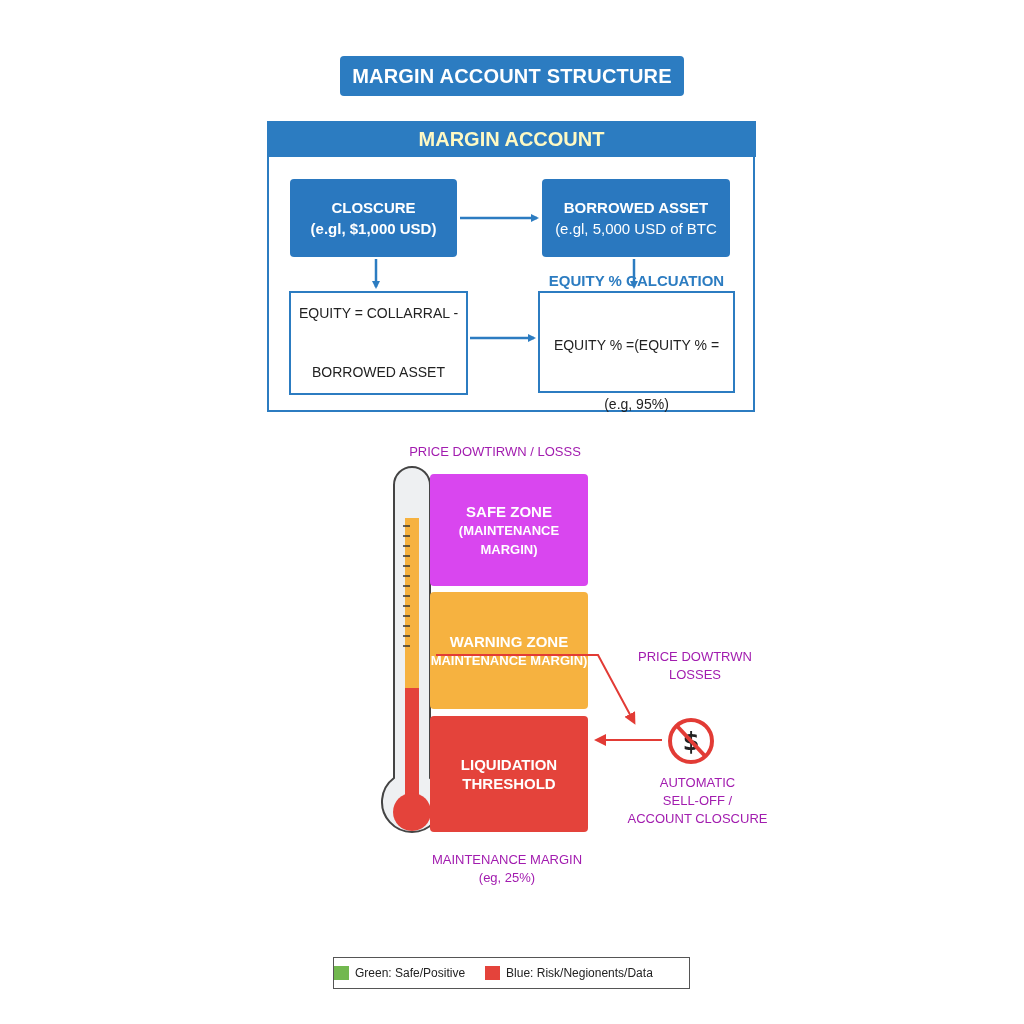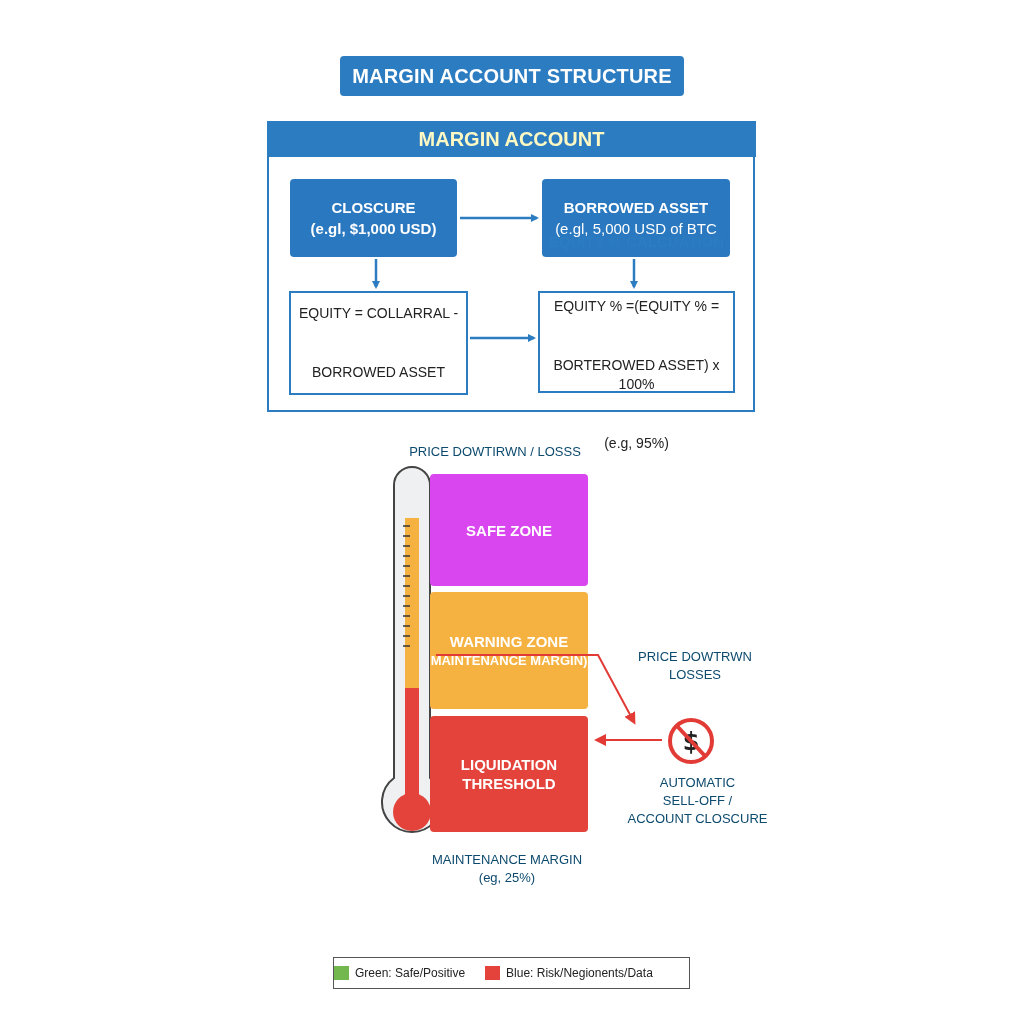--- a/index.html
+++ b/index.html
@@ -40,21 +40,21 @@
     .zone {
       border-radius: 4px; color: #fff; font-weight: bold;
       display: flex; flex-direction: column; align-items: center; justify-content: center;
       text-align: center; line-height: 19px;
     }
     .zone .z1 { font-size: 15px; }
     .zone .z2 { font-size: 13px; }
     .safe { left: 430px; top: 474px; width: 158px; height: 112px; background: #d946ef; }
     .warn { left: 430px; top: 592px; width: 158px; height: 117px; background: #f6b240; }
     .liq  { left: 430px; top: 716px; width: 158px; height: 116px; background: #e4433b; }
-    .label-text { font-size: 13px; color: #0c4a6e; text-align: center; line-height: 18px; }
+    .label-text { font-size: 13px; color: #a21caf; text-align: center; line-height: 18px; }
     .legend {
       left: 333px; top: 957px; width: 357px; height: 32px;
       border: 1px solid #555; box-sizing: border-box; background: #fff;
       display: flex; align-items: center; gap: 6px;
       font-size: 12px; color: #222;
     }
     .swatch { width: 15px; height: 14px; display: inline-block; }
     svg.overlay { position: absolute; left: 0; top: 0; pointer-events: none; }
   </style>
 </head>
@@ -76,21 +76,20 @@
 </div>
 
 <div class="abs outline-box" style="left:289px; top:291px; width:179px; height:104px;">
   <div>EQUITY = COLLARRAL -</div>
   <div>BORROWED ASSET</div>
 </div>
 
 <div class="abs outline-box" style="left:538px; top:291px; width:197px; height:102px;">
   <div class="calc-title">EQUITY % CALCUATION</div>
   <div>EQUITY % =(EQUITY % =</div>
-  <div>BORTEROWED ASSET) x 100%</div>
   <div>(e.g, 95%)</div>
 </div>
 
 <div class="abs label-text" style="left:380px; top:443px; width:230px;">PRICE DOWTIRWN / LOSSS</div>
 
 <svg class="overlay" width="1024" height="1024">
   <defs>
     <marker id="ab" markerWidth="8" markerHeight="8" refX="6" refY="4" orient="auto" markerUnits="userSpaceOnUse">
       <path d="M0,0 L8,4 L0,8 Z" fill="#2c7cc1"></path>
     </marker>
@@ -122,20 +121,21 @@
       <line x1="403" y1="616" x2="410" y2="616"></line>
       <line x1="403" y1="626" x2="410" y2="626"></line>
       <line x1="403" y1="636" x2="410" y2="636"></line>
       <line x1="403" y1="646" x2="410" y2="646"></line>
     </g>
   </g>
 </svg>
 
 <div class="abs zone safe">
   <div class="z1">SAFE ZONE</div>
+  <div class="z2">(MAINTENANCE MARGIN)</div>
 </div>
 <div class="abs zone warn">
   <div class="z1">WARNING ZONE</div>
   <div class="z2">MAINTENANCE MARGIN)</div>
 </div>
 <div class="abs zone liq">
   <div class="z1">LIQUIDATION</div>
   <div class="z1">THRESHOLD</div>
 </div>
 

